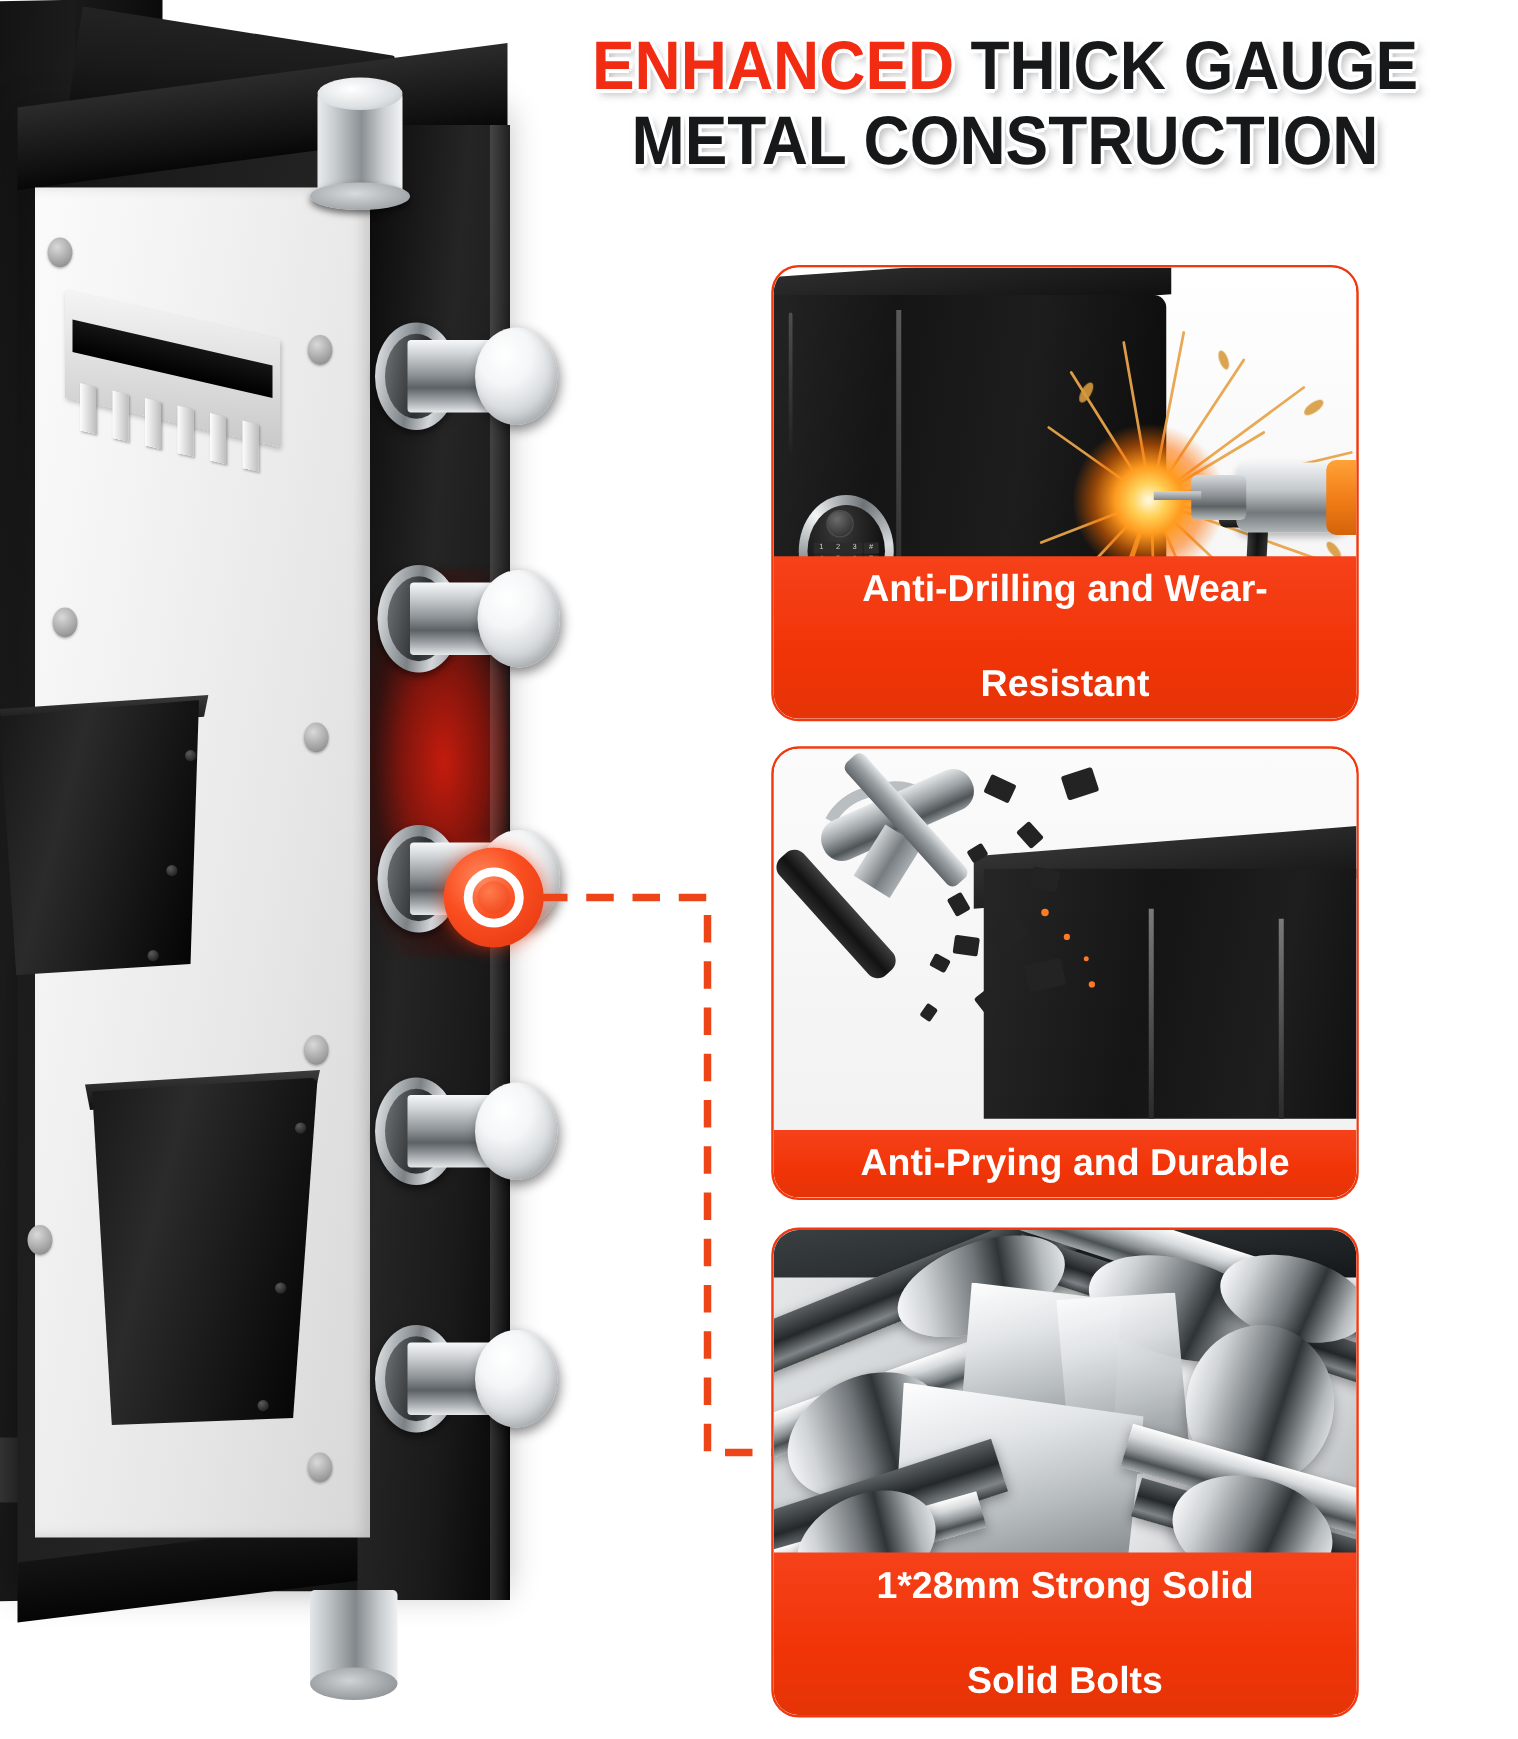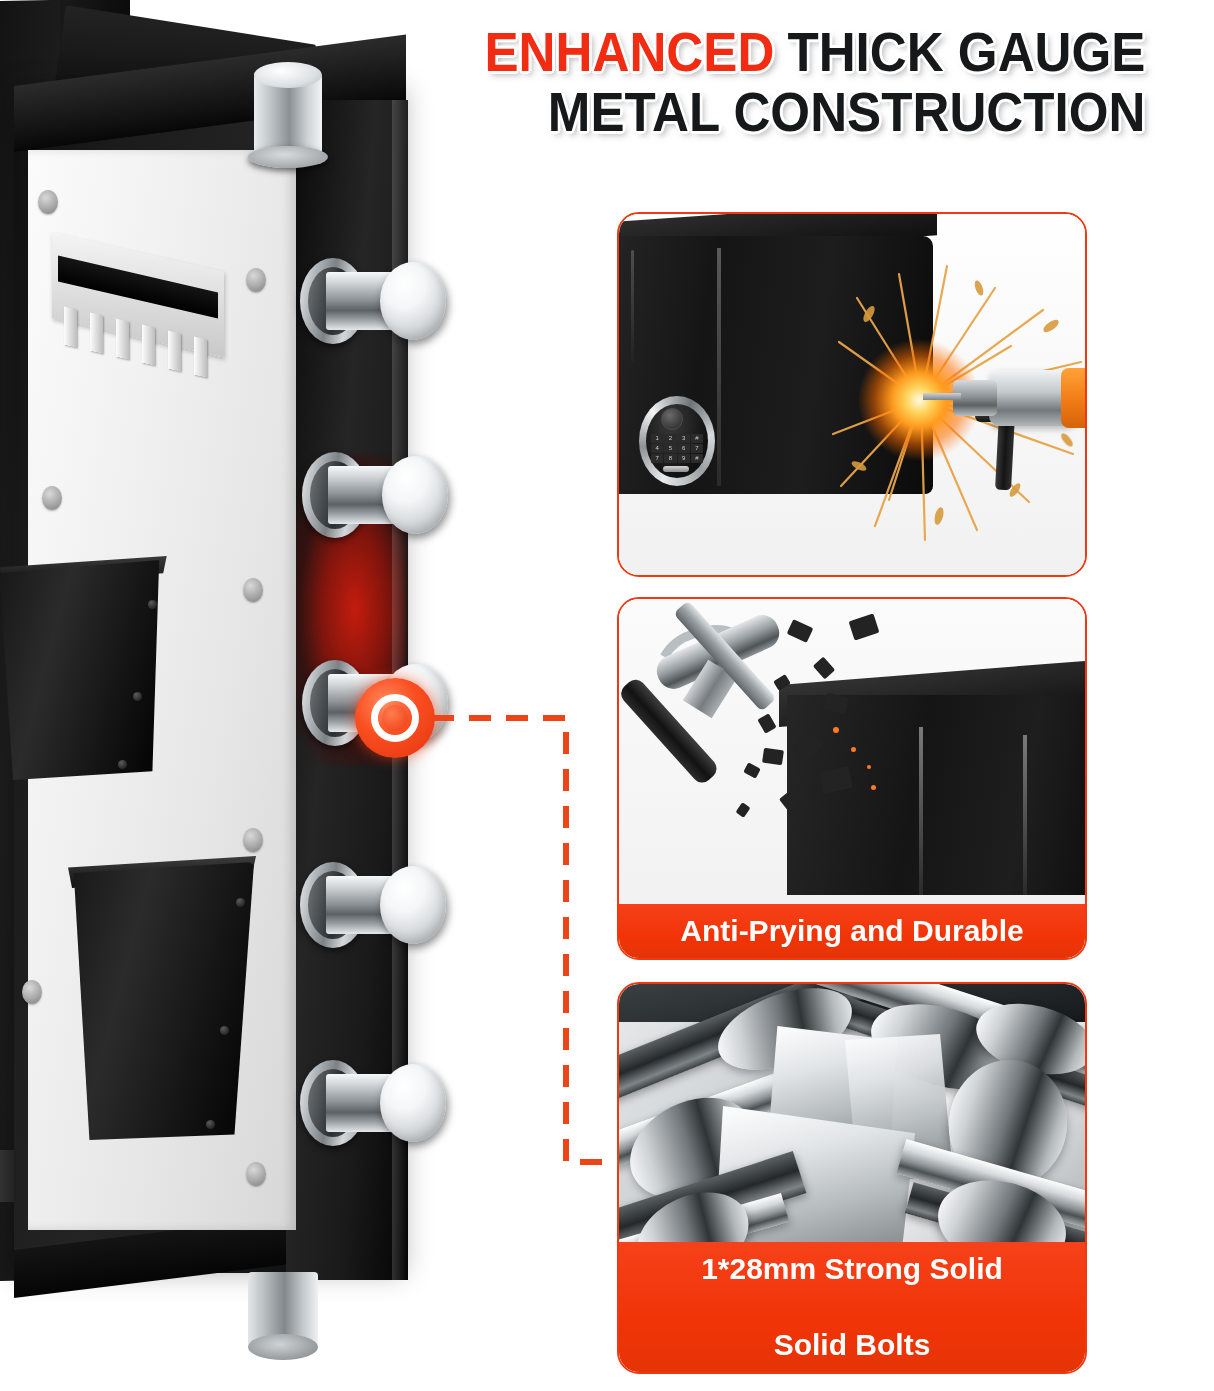--- a/index.html
+++ b/index.html
@@ -9,22 +9,22 @@
     background:#ffffff;
     font-family:"Liberation Sans", sans-serif;
     overflow:hidden;
     position:relative;
   }
   .stage{position:absolute;inset:0;width:1214px;height:1391px;overflow:hidden;}
 
   
   .headline{
     position:absolute;
-    left:358px; top:22px; width:816px; height:136px;
-    text-align:right;
+    left:396px; top:22px; width:816px; height:136px;
+    text-align:center;
     z-index:60;
     pointer-events:none;
   }
   .headline .line{
     display:block;
     font-family:"Liberation Sans","DejaVu Sans",sans-serif;
     font-weight:bold;
     font-size:55px;
     line-height:60px;
     letter-spacing:0px;
@@ -605,25 +605,31 @@
 
         <div class="c1-drill">
           <div class="c1-handle-top"></div>
           <div class="c1-handle"></div>
           <div class="c1-drill-body"></div>
           <div class="c1-drill-orange"></div>
           <div class="c1-chuck"></div>
           <div class="c1-bit"></div>
         </div>
 
+        <div class="cap cap-2line">
+          <span>
+            <span>Anti-Drilling and Wear-</span><br>
+            <span>Resistant</span>
+          </span>
+        </div>
       </div>
     </div>
 
     <div class="card card-2">
-      <div class="card-photo" style="height:100%;">
+      <div class="card-photo" style="height:100%;padding-left:16px;">
         <div class="c2-bg"></div>
 
         <div class="c2-safe-top"></div>
         <div class="c2-safe"></div>
         <div class="c2-gap" style="left:300px;top:128px;height:168px;"></div>
         <div class="c2-gap" style="left:404px;top:136px;height:160px;"></div>
 
         <div class="c2-hammer">
           <div class="c2-claw"></div>
           <div class="c2-head"></div>

